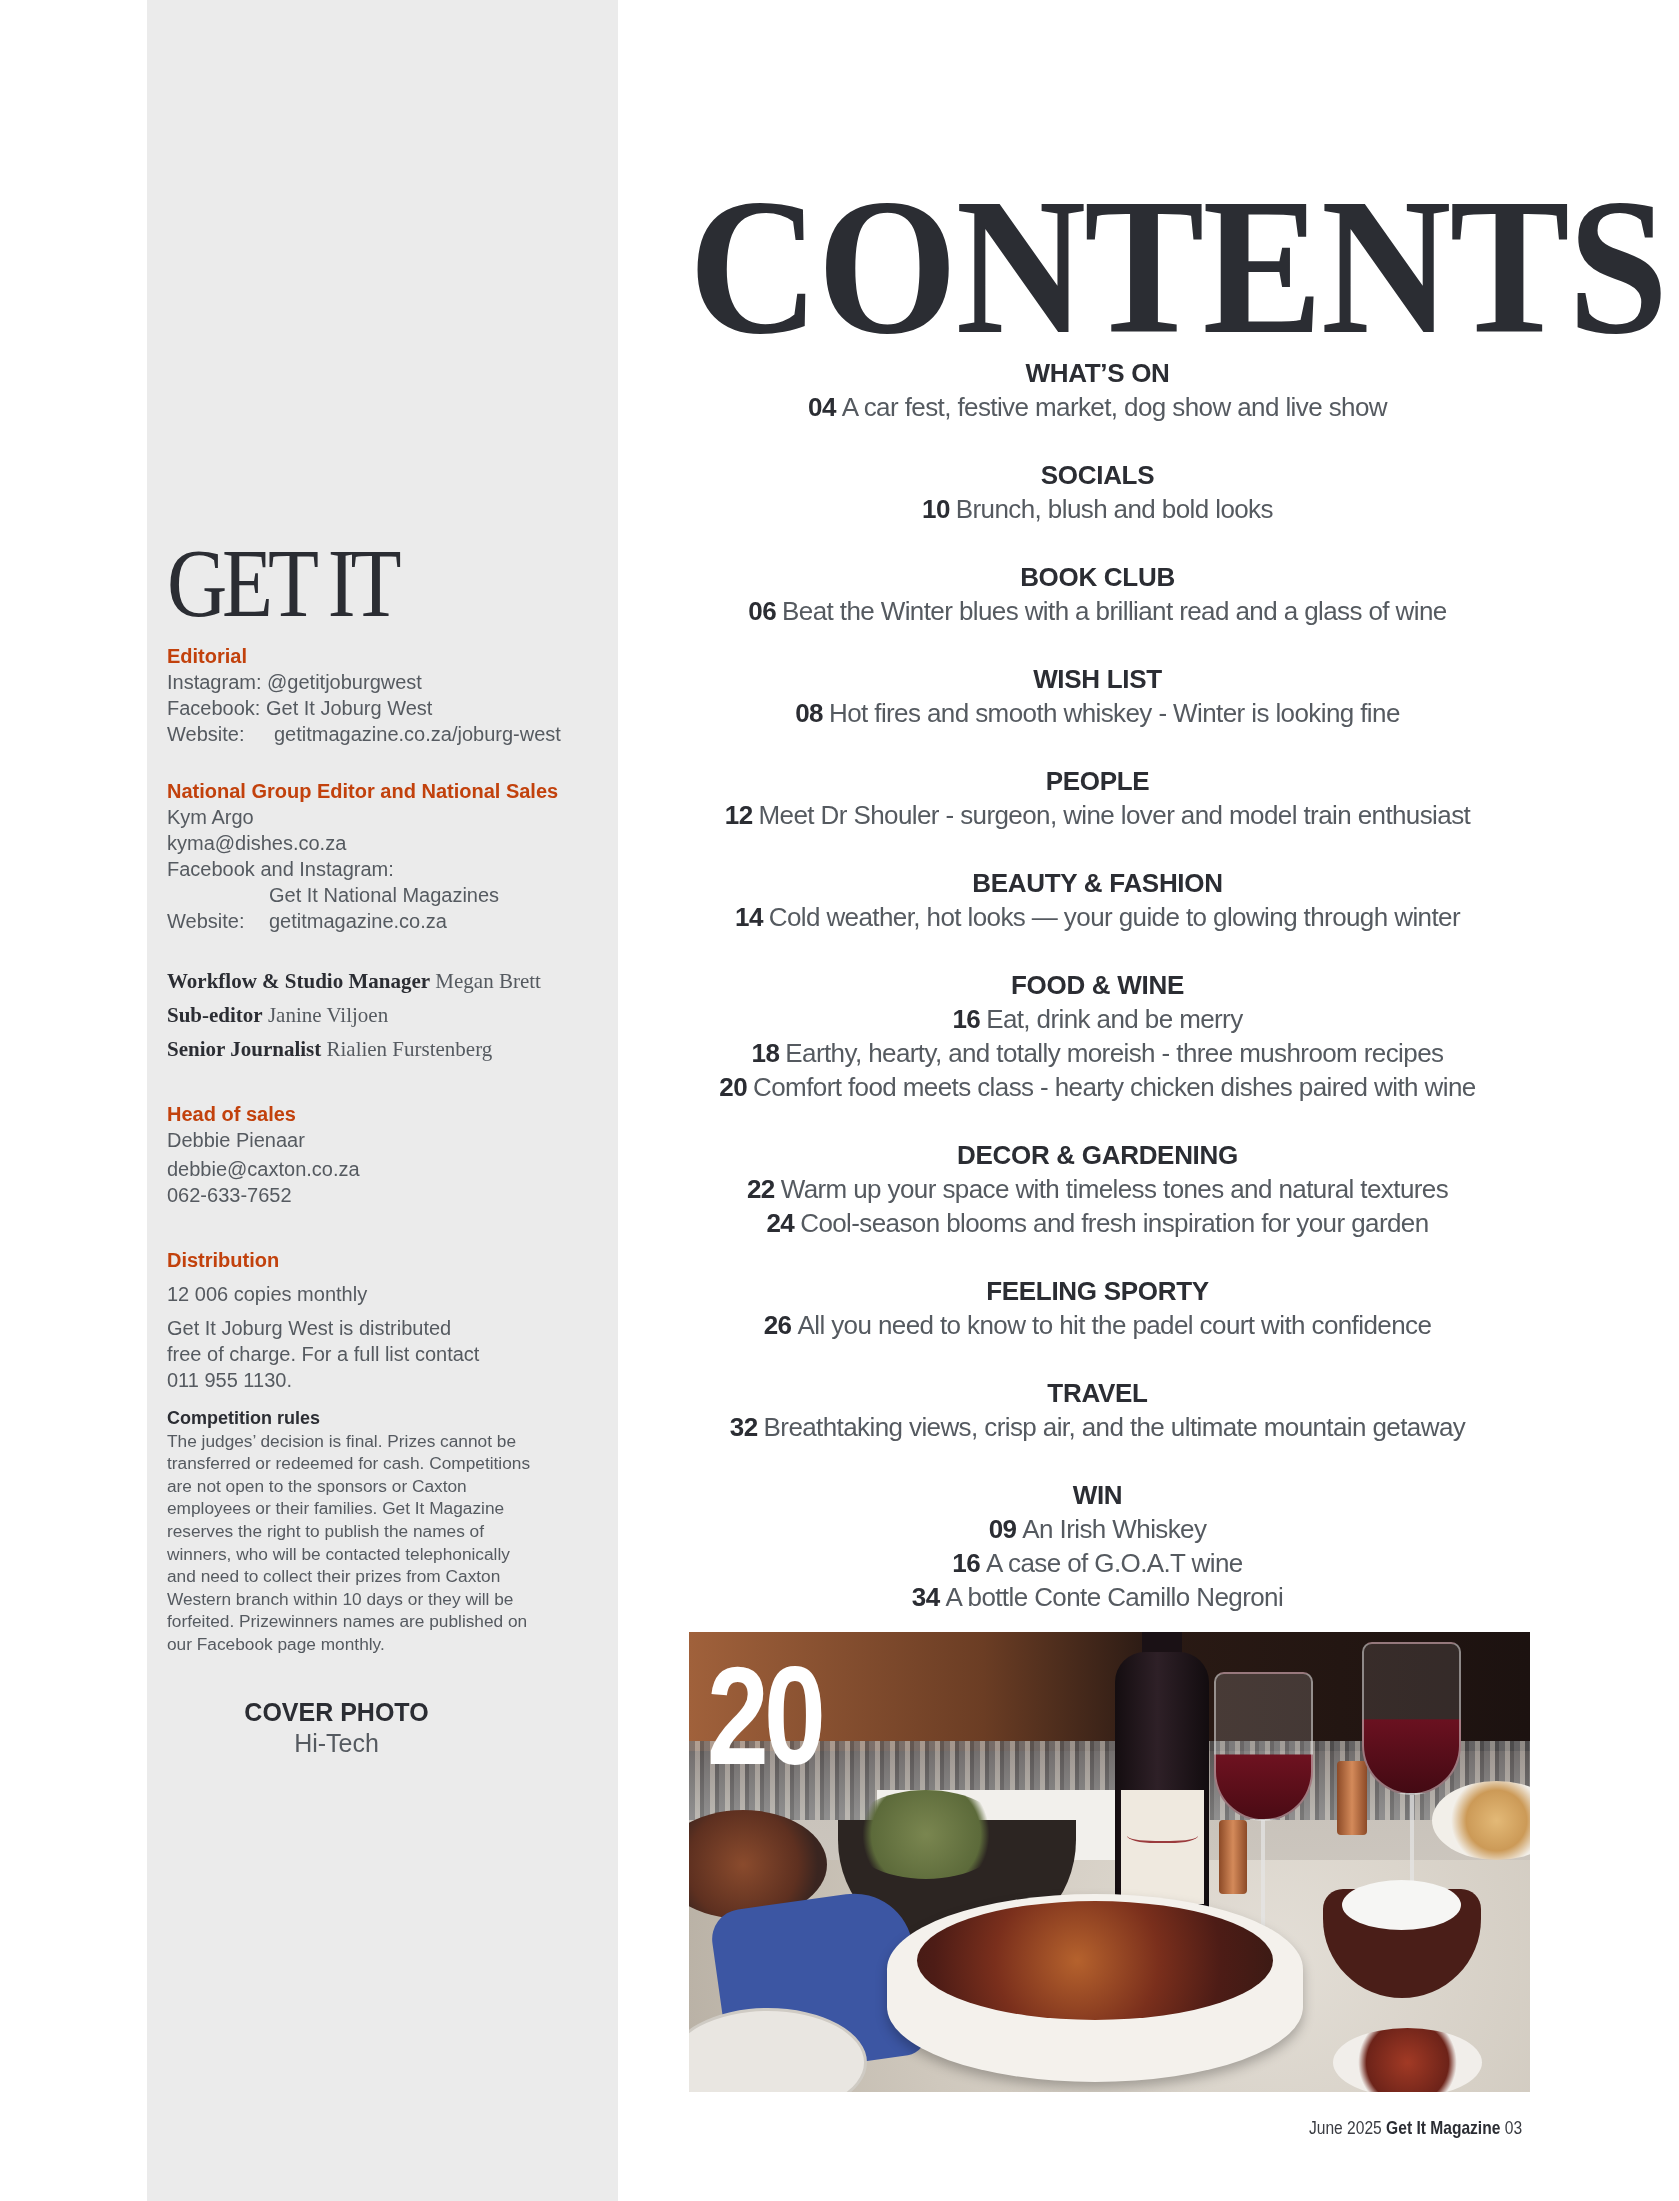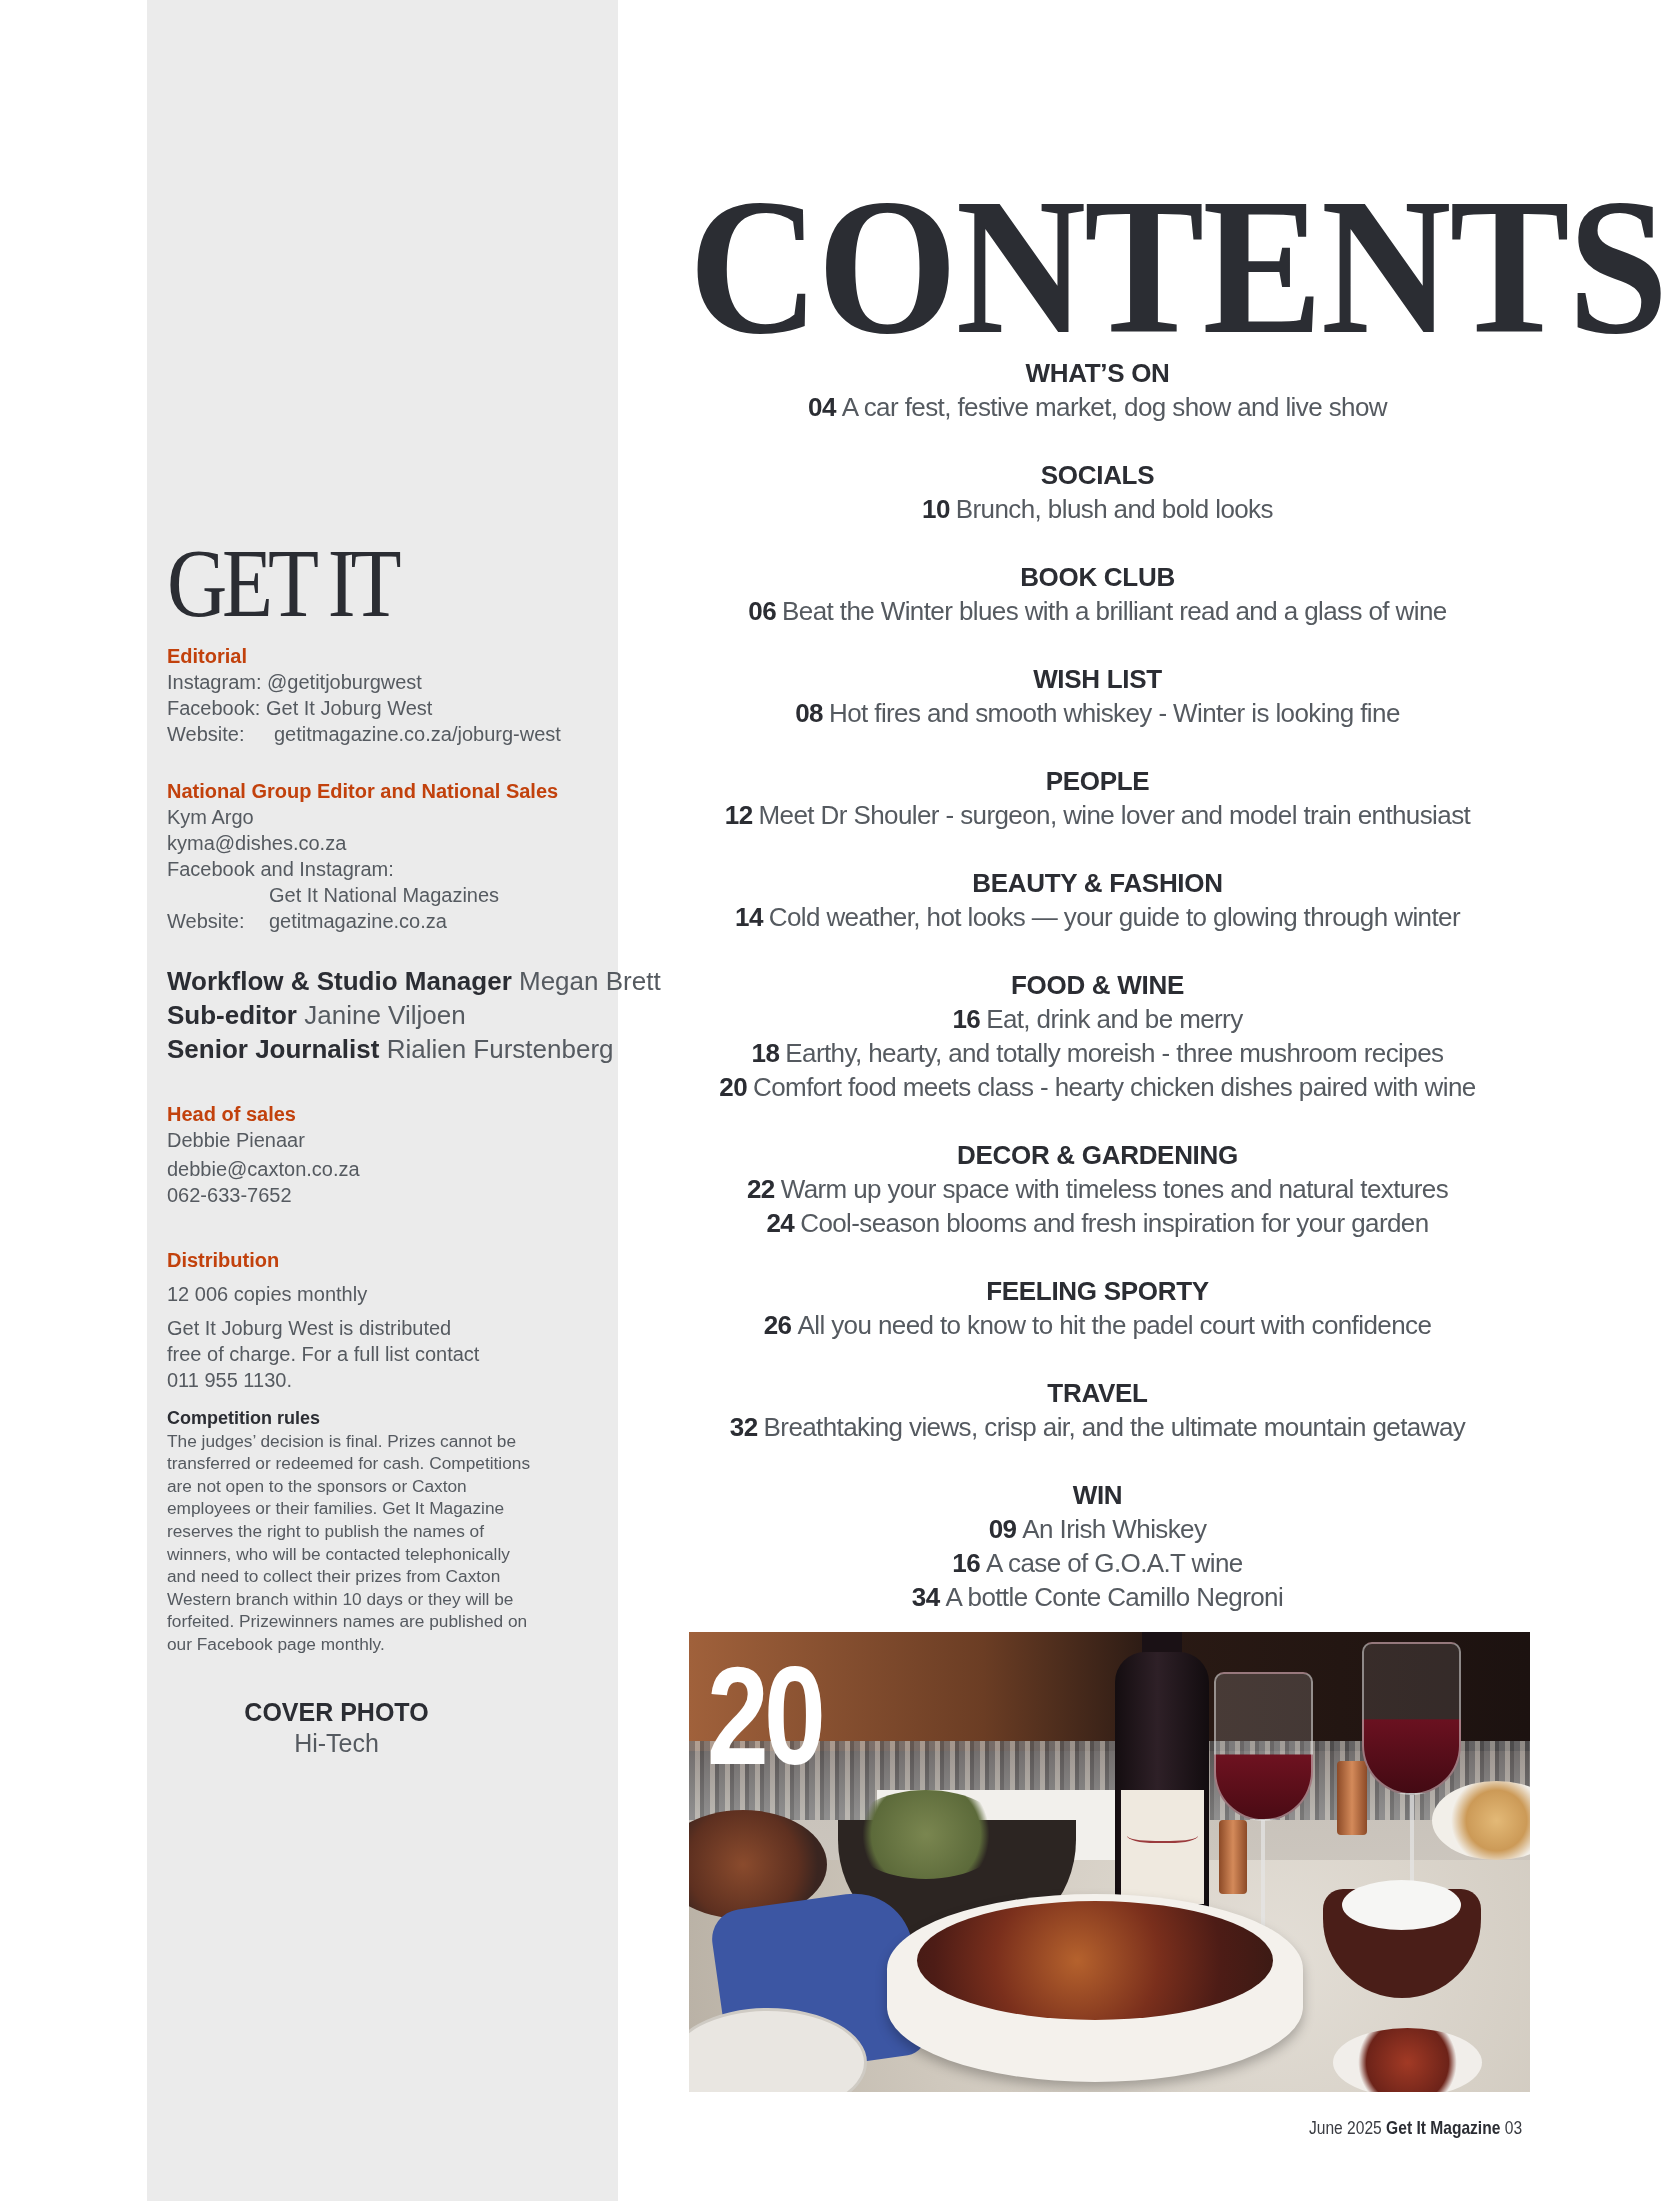--- a/index.html
+++ b/index.html
@@ -14,21 +14,21 @@
     .masthead-logo {
       position: absolute; left: 20px; top: 535px;
       font-family: "Liberation Serif", serif; font-size: 97px; line-height: 1;
       letter-spacing: -6px; color: #2b2d33; transform: scaleX(0.86); transform-origin: left top;
     }
     .side-block { position: absolute; left: 20px; width: 436px; font-size: 20px; line-height: 26px; color: #555a60; }
     .side-block .h { font-weight: bold; color: #c2410c; }
     .side-block .row { white-space: nowrap; }
     .side-block .lbl { display: inline-block; width: 107px; }
     .side-block .indent { padding-left: 102px; }
-    .credit-row { font-size: 26px; line-height: 34px; white-space: nowrap; color: #555a60; }
+    .credit-row { font-size: 21px; line-height: 34px; white-space: nowrap; color: #555a60; font-family: Liberation Serif, serif; }
     .credit-row b { color: #2b2d33; }
     .gap-line { height: 8px; }
     .rules { font-size: 17.3px; line-height: 22.6px; color: #555a60; }
     .rules .h { font-size: 18px; font-weight: bold; color: #2b2d33; }
     .cover {
       position: absolute; left: 0; width: 379px; top: 1697px; text-align: center;
     }
     .cover .h { font-size: 25px; font-weight: bold; color: #2b2d33; line-height: 30px; }
     .cover .v { font-size: 25px; color: #555a60; line-height: 32px; }
 

